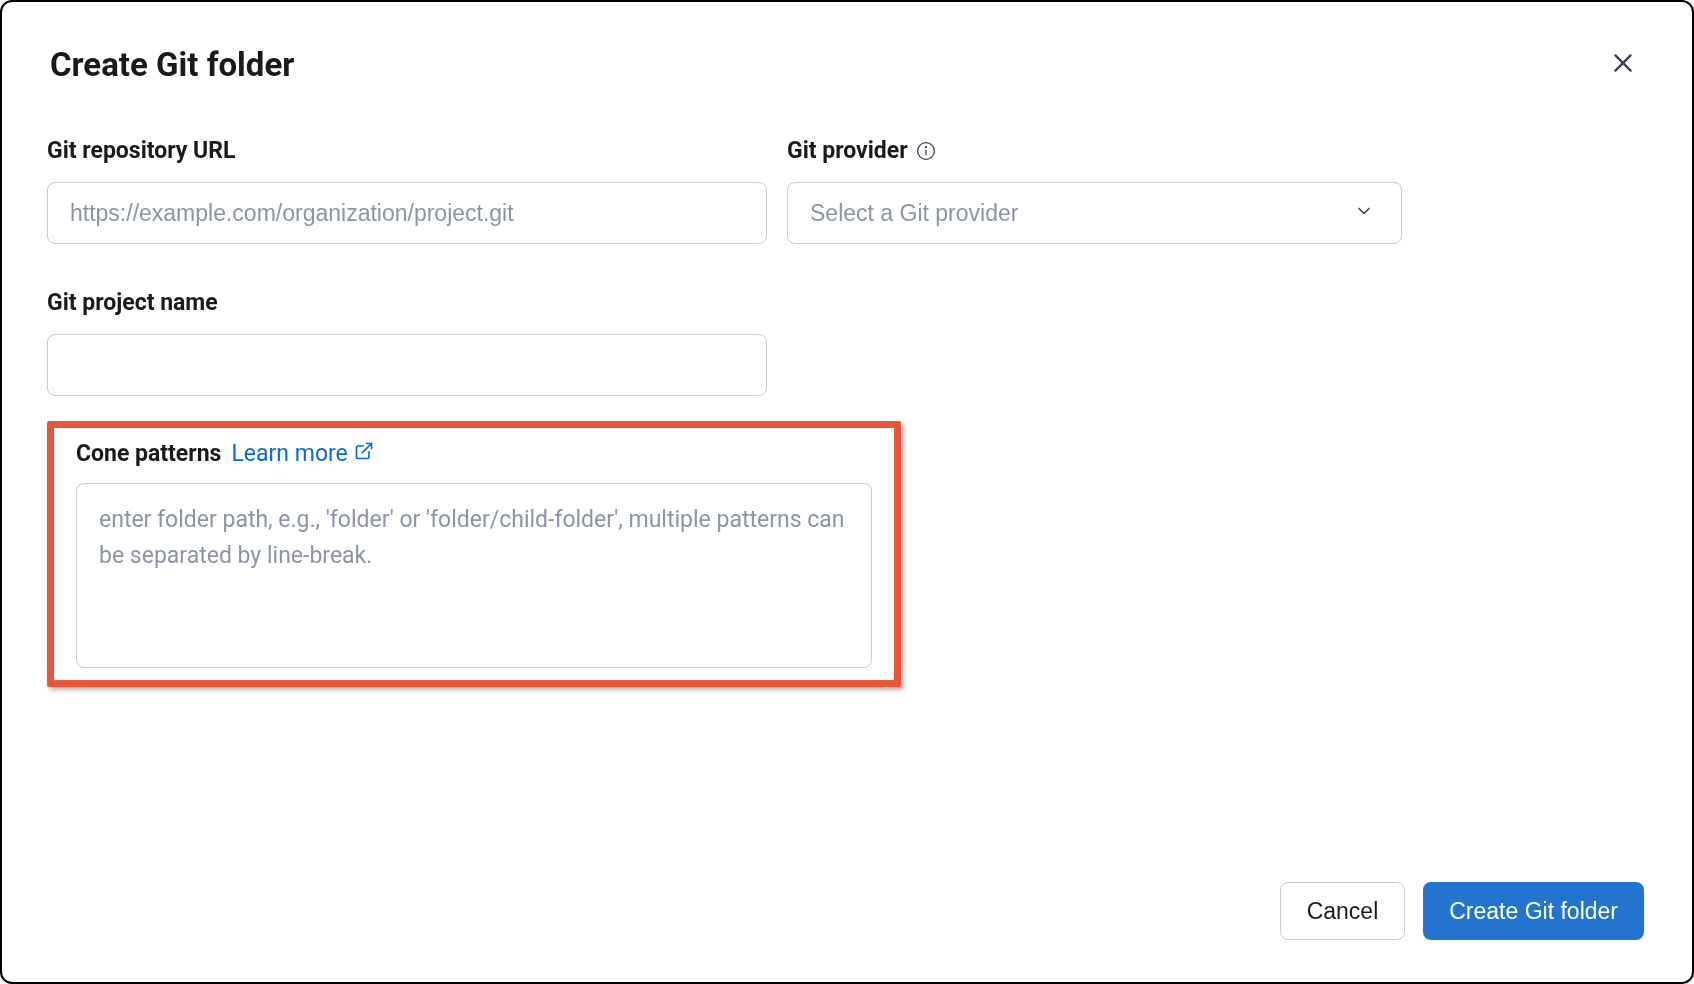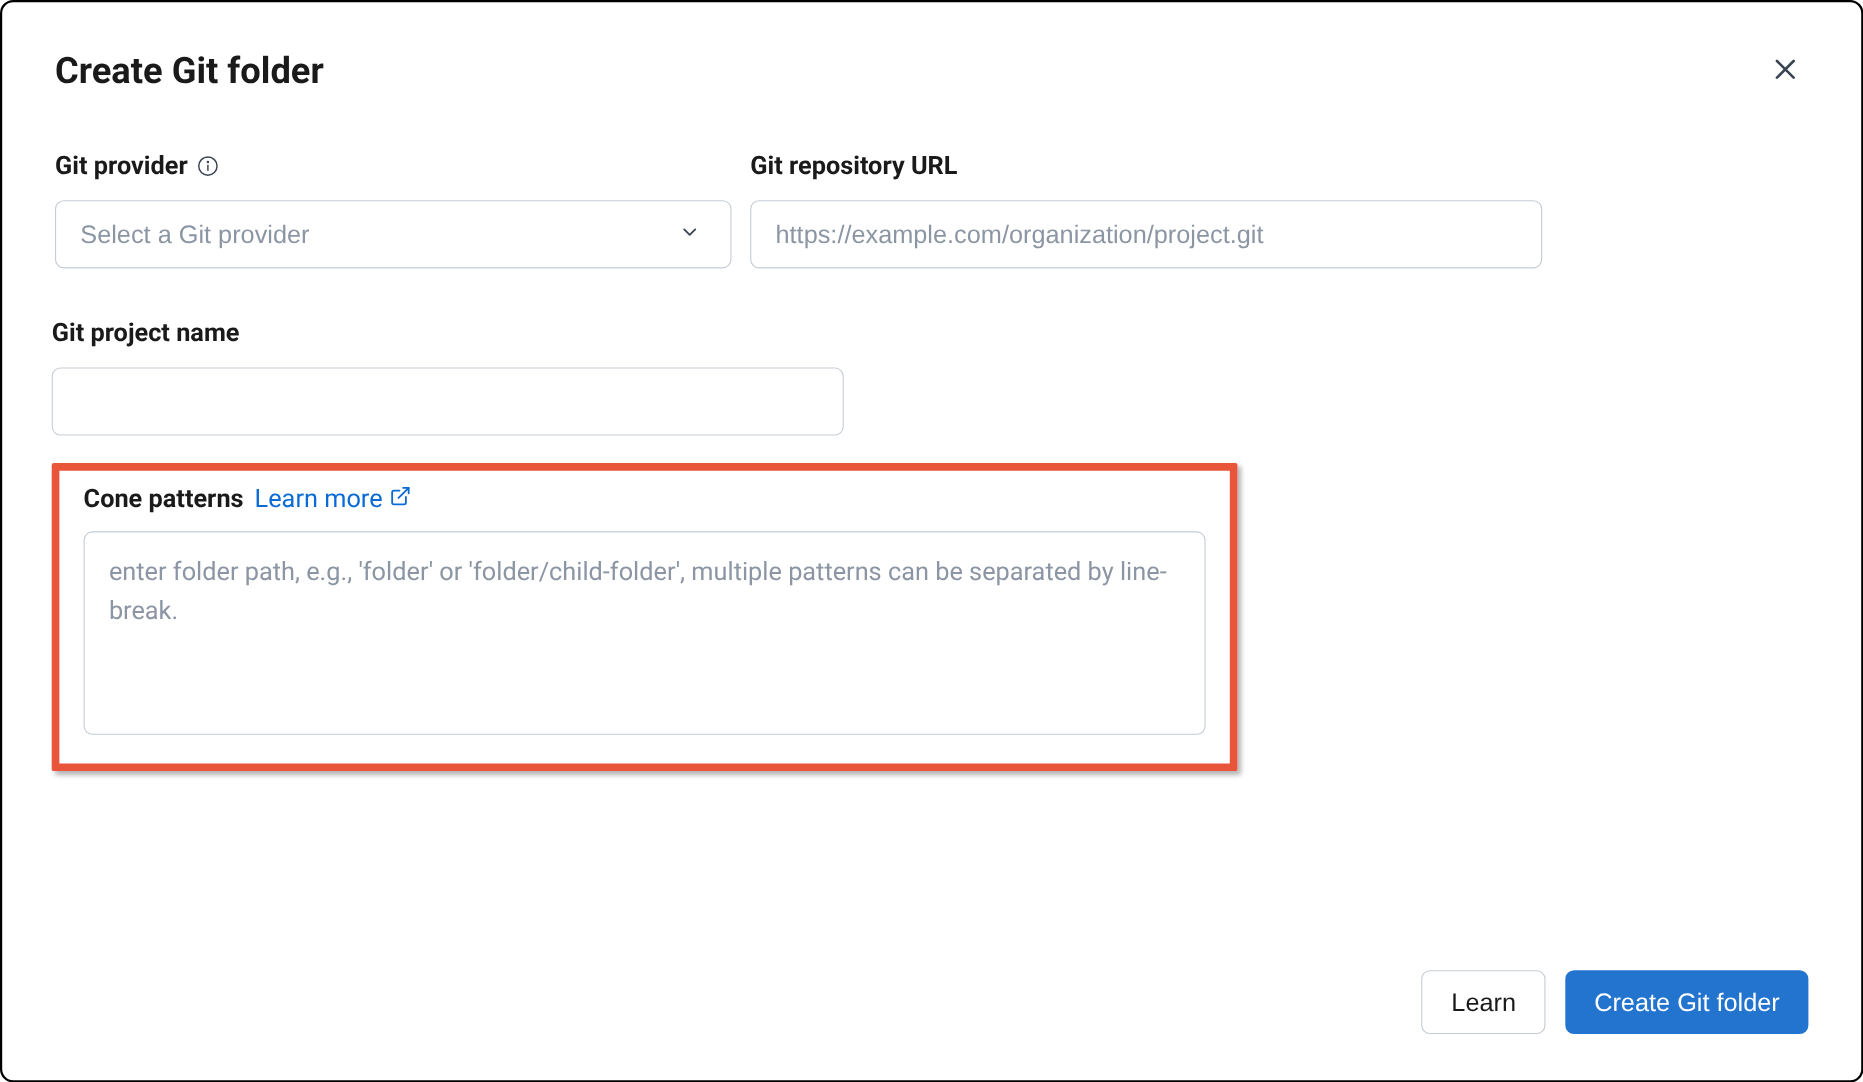--- a/index.html
+++ b/index.html
@@ -131,23 +131,23 @@
       font-size: 24px;
       font-weight: 400;
       color: #1a1a1a;
       display: flex;
       align-items: center;
       gap: 10px;
     }
     .highlight-box-2 {
       border: 7px solid #e8553a;
       border-radius: 2px;
-      padding: 12px 22px 22px 22px;
+      padding: 12px 22px 8px 22px;
       margin-left: -3px;
-      width: 1078px;
+      width: 854px;
       box-shadow: 3px 3px 5px rgba(0,0,0,0.3);
     }
     .cone-label-row {
       display: flex;
       align-items: center;
       gap: 10px;
       margin-bottom: 16px;
     }
     .cone-label {
       font-size: 23px;
@@ -214,20 +214,24 @@
       <span>
         <svg width="26" height="26" viewBox="0 0 24 24" fill="none" stroke="#3a4452" stroke-width="2.2" stroke-linecap="round">
           <line x1="5" y1="5" x2="19" y2="19"></line>
           <line x1="19" y1="5" x2="5" y2="19"></line>
         </svg>
       </span>
     </button>
   </div>
 
   <div class="row">
+    <div class="field-group url">
+      <label class="label">Git repository URL</label>
+      <input type="text" class="text-input" placeholder="https://example.com/organization/project.git" style="">
+    </div>
     <div class="field-group provider">
       <label class="label">
         <span>Git provider</span>
         <span class="info-icon">
           <svg width="20" height="20" viewBox="0 0 24 24" fill="none" stroke="#3a4452" stroke-width="1.6">
             <circle cx="12" cy="12" r="10"></circle>
             <line x1="12" y1="10.5" x2="12" y2="17"></line>
             <circle cx="12" cy="7.5" r="0.6" fill="#3a4452"></circle>
           </svg>
         </span>
@@ -236,24 +240,20 @@
         <select class="select">
           <option>Select a Git provider</option>
         </select>
         <span class="chevron">
           <svg width="20" height="20" viewBox="0 0 24 24" fill="none" stroke="#3a4452" stroke-width="2" stroke-linecap="round" stroke-linejoin="round">
             <polyline points="6 9 12 15 18 9"></polyline>
           </svg>
         </span>
       </div>
     </div>
-    <div class="field-group url">
-      <label class="label">Git repository URL</label>
-      <input type="text" class="text-input" placeholder="https://example.com/organization/project.git" style="">
-    </div>
   </div>
 
   <div class="field-group folder-name-group">
     <label class="label">Git project name</label>
     <input type="text" class="text-input" style="">
   </div>
 
 
   <div class="highlight-box-2">
     <div class="cone-label-row">
@@ -266,16 +266,16 @@
             <polyline points="15 3 21 3 21 9"></polyline>
             <line x1="10" y1="14" x2="21" y2="3"></line>
           </svg>
         </span>
       </a>
     </div>
     <textarea class="textarea" placeholder="enter folder path, e.g., 'folder' or 'folder/child-folder', multiple patterns can be separated by line-break." style=""></textarea>
   </div>
 
   <div class="footer">
-    <button class="btn btn-cancel">Learn</button>
+    <button class="btn btn-cancel">Cancel</button>
     <button class="btn btn-primary">Create Git folder</button>
   </div>
 </div>
 
 </body></html>

